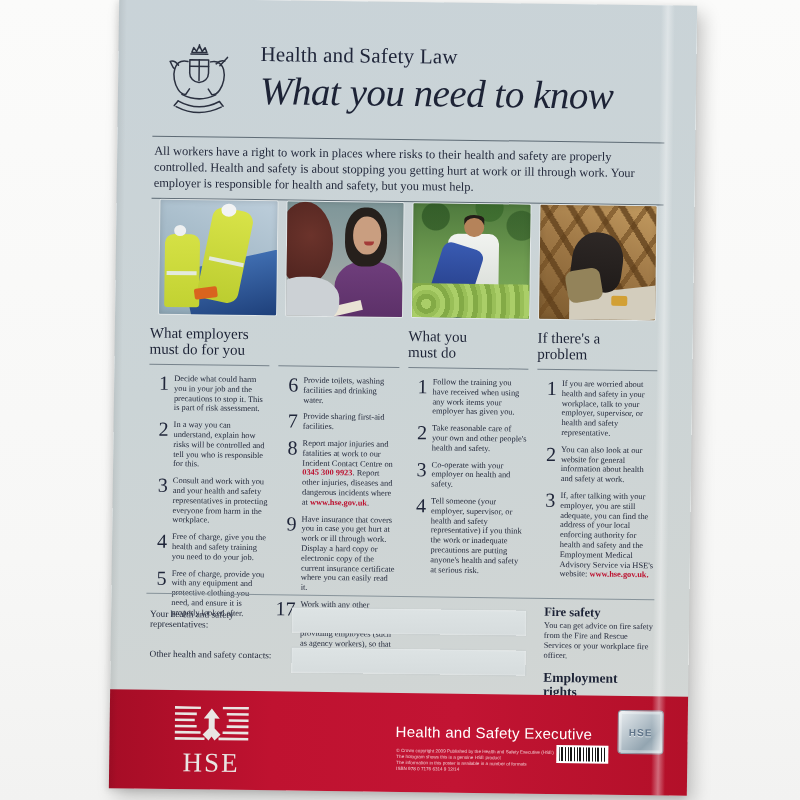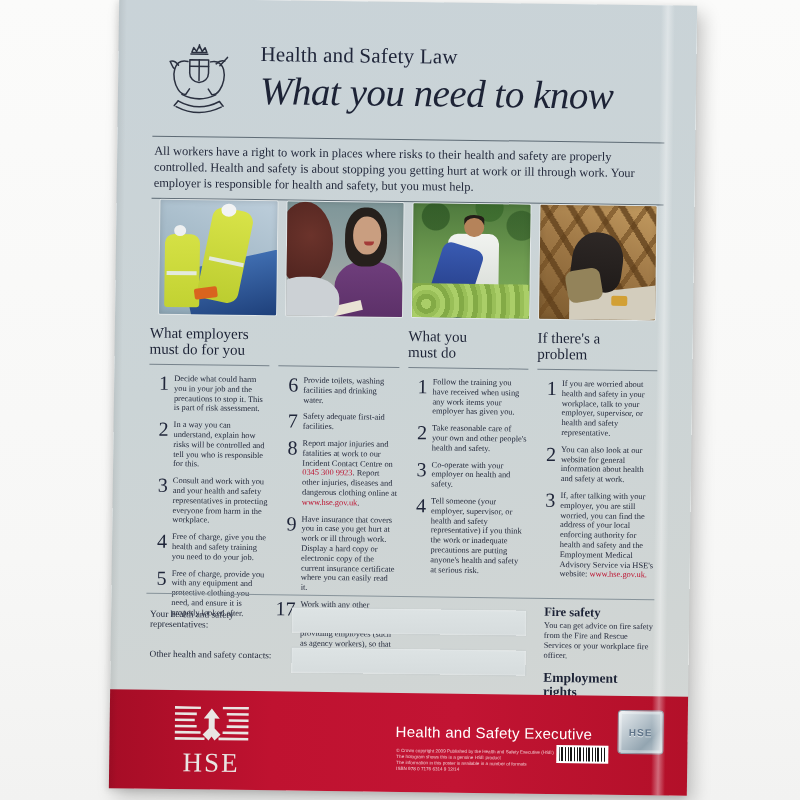--- a/index.html
+++ b/index.html
@@ -85,21 +85,21 @@
   .ph4 .tool{left:62%;bottom:12%;width:14%;height:9%;background:#d2a035;border-radius:2px;}
 
   
   .cols{position:absolute;left:35px;top:326px;width:508px;display:grid;
     grid-template-columns:repeat(4,1fr);column-gap:9px;}
   .colhead{height:39px;border-bottom:1px solid #76828b;font-size:15px;line-height:16px;color:#1d2336;}
   .col .body{padding-top:9px;}
   .item{display:flex;margin-bottom:7px;}
   .num{flex:0 0 20px;padding-right:5px;text-align:right;font-size:20px;line-height:.92;color:#20263a;}
   .txt{font-size:8.4px;line-height:9.8px;color:#242a3c;}
-  .red{color:#bc1230;font-weight:normal;}
+  .red{color:#bc1230;font-weight:bold;}
 
   
   .bottom{position:absolute;left:35px;top:594px;width:508px;border-top:1px solid #87939a;
     display:grid;grid-template-columns:398px 1fr;}
   .formcol{padding-top:12px;}
   .formrow{display:grid;grid-template-columns:146px 234px;align-items:start;margin-bottom:15px;}
   .formlabel{font-size:9.3px;color:#242a3c;padding-top:3px;padding-left:4px;}
   .formbox{height:25px;background:linear-gradient(180deg,#dde3e4,#d6dcdd);
     box-shadow:inset 0 0 2px rgba(255,255,255,.6), 0 0 1px rgba(120,130,135,.35);}
   .infocol{padding-top:7px;}
@@ -229,25 +229,25 @@
 
     <div class="col">
       <div class="colhead"></div>
       <div class="body">
         <div class="item">
           <div class="num">6</div>
           <div class="txt">Provide toilets, washing facilities and drinking water.</div>
         </div>
         <div class="item">
           <div class="num">7</div>
-          <div class="txt">Safety adequate first-aid facilities.</div>
+          <div class="txt">Provide sharing first-aid facilities.</div>
         </div>
         <div class="item">
           <div class="num">8</div>
-          <div class="txt"><span>Report major injuries and fatalities at work to our Incident Contact Centre on </span><span class="red">0345 300 9923</span><span>. Report other injuries, diseases and dangerous clothing online at </span><span class="red">www.hse.gov.uk</span><span>.</span></div>
+          <div class="txt"><span>Report major injuries and fatalities at work to our Incident Contact Centre on </span><span class="red">0345 300 9923</span><span>. Report other injuries, diseases and dangerous incidents where at </span><span class="red">www.hse.gov.uk</span><span>.</span></div>
         </div>
         <div class="item">
           <div class="num">9</div>
           <div class="txt">Have insurance that covers you in case you get hurt at work or ill through work. Display a hard copy or electronic copy of the current insurance certificate where you can easily read it.</div>
         </div>
         <div class="item">
           <div class="num">17</div>
           <div class="txt">Work with any other employers or contractors sharing the workplace or providing employees (such as agency workers), so that everyone's health and safety is protected.</div>
         </div>
       </div>
@@ -287,21 +287,21 @@
         <div class="item">
           <div class="num">1</div>
           <div class="txt">If you are worried about health and safety in your workplace, talk to your employer, supervisor, or health and safety representative.</div>
         </div>
         <div class="item">
           <div class="num">2</div>
           <div class="txt">You can also look at our website for general information about health and safety at work.</div>
         </div>
         <div class="item">
           <div class="num">3</div>
-          <div class="txt"><span>If, after talking with your employer, you are still worried, you can find the address of your local enforcing authority for health and safety and the Employment Medical Advisory Service via HSE's website: </span><span class="red">www.hse.gov.uk.</span></div>
+          <div class="txt"><span>If, after talking with your employer, you are still adequate, you can find the address of your local enforcing authority for health and safety and the Employment Medical Advisory Service via HSE's website: </span><span class="red">www.hse.gov.uk.</span></div>
         </div>
       </div>
     </div>
   </div>
 
   <div class="bottom">
     <div class="formcol">
       <div class="formrow">
         <div class="formlabel">Your health and safety representatives:</div>
         <div class="formbox"></div>

